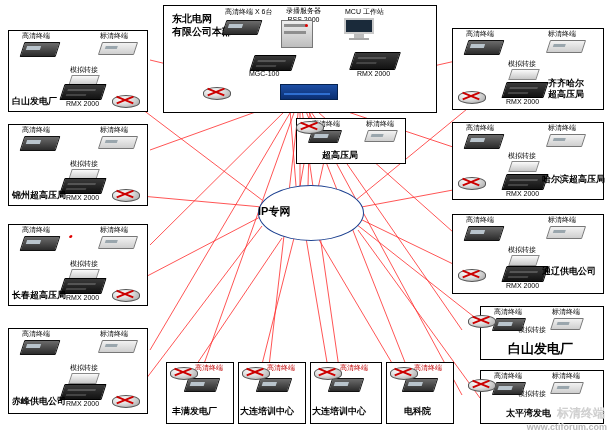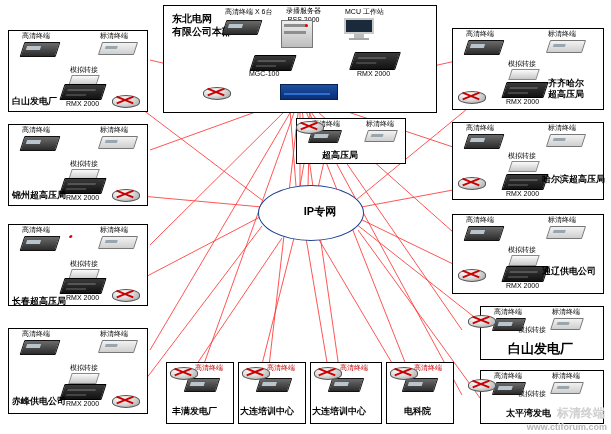--- a/index.html
+++ b/index.html
@@ -42,21 +42,21 @@
   .blueswitch:after{content:"";position:absolute;left:4px;top:9px;width:46px;height:2px;background:#2f6fd0;}
   
   .server{width:30px;height:26px;background:linear-gradient(#efefef,#bdbdbd);border:1px solid #777;}
   .server:before{content:"";position:absolute;left:3px;top:4px;width:22px;height:3px;background:#8e8e8e;}
   .server:after{content:"";position:absolute;left:3px;top:11px;width:22px;height:3px;background:#8e8e8e;}
   .redled{position:absolute;width:3px;height:3px;border-radius:50%;background:#e00000;}
 
   
   #cloud{position:absolute;left:258px;top:185px;width:104px;height:54px;}
   #cloud .cbody{position:absolute;left:0;top:0;width:104px;height:54px;background:#ffffff;border:1px solid #1b3f8f;border-radius:50%/50%;box-shadow:inset 0 0 0 1px #fff;}
-  #cloud .ctext{position:absolute;left:0;top:19px;width:124px;text-align:center;font-size:11px;font-weight:bold;color:#000;}
+  #cloud .ctext{position:absolute;left:0;top:19px;width:124px;text-align:left;font-size:11px;font-weight:bold;color:#000;}
 
   .wm{position:absolute;right:4px;bottom:2px;font-size:9px;color:#b9b9b9;font-weight:bold;}
   .wm2{position:absolute;right:6px;bottom:12px;font-size:12px;color:#cfcfcf;font-weight:bold;}
 </style>
 </head>
 <body>
 
 <div id="stage">
 
   <svg id="links">
@@ -257,21 +257,21 @@
     </div>
   <div class="dev" style="left:62px;top:278px;">
       <div class="chassis" style="width:40px;height:14px;"></div>
     </div>
   <div class="cap" style="left:66px;top:294px;">RMX 2000</div>
   <div class="dev router" style="left:112px;top:286px;">
       <div class="cyl"></div>
       <div class="x1"></div>
       <div class="x2"></div>
     </div>
-  <div class="boxlabel" style="left:12px;top:290px;font-size:9px;font-weight:bold;margin-top:6px;">长春超高压局</div>
+  <div class="boxlabel" style="left:12px;top:290px;font-size:9px;font-weight:bold;">长春超高压局</div>
 
   <div class="box" style="left:8px;top:328px;width:140px;height:86px;"></div>
   <div class="cap" style="left:22px;top:330px;">高清终端</div>
   <div class="cap" style="left:100px;top:330px;">标清终端</div>
   <div class="cap" style="left:70px;top:364px;">模拟转接</div>
   <div class="dev" style="left:22px;top:340px;">
       <div class="hdterm"></div>
     </div>
   <div class="dev" style="left:100px;top:340px;">
       <div class="stdterm"></div>

